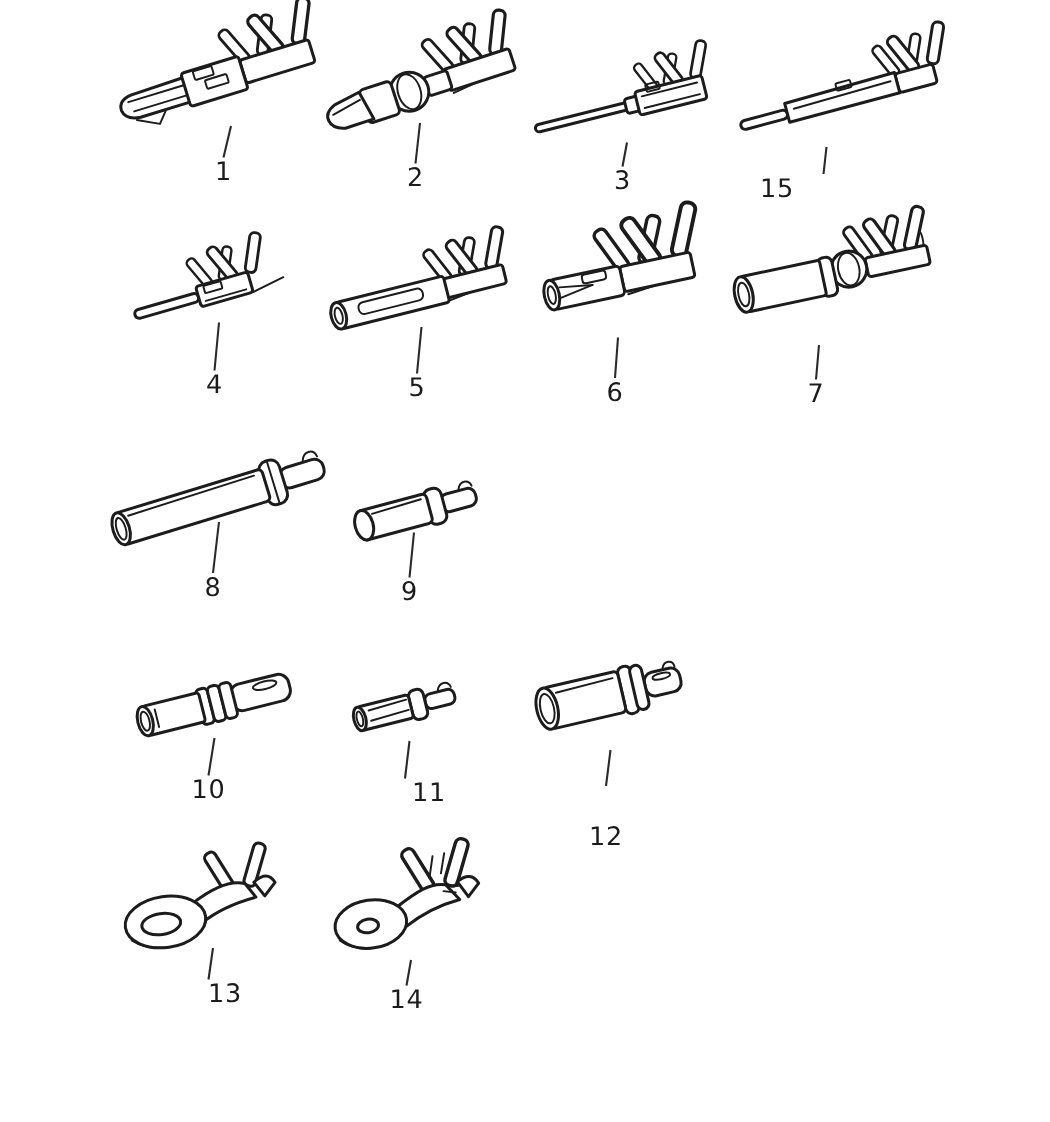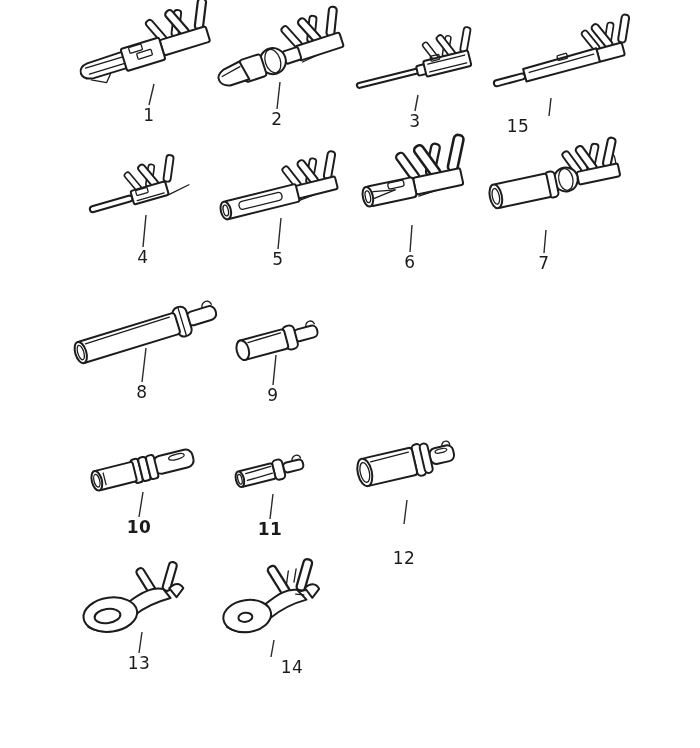--- a/index.html
+++ b/index.html
@@ -224,18 +224,18 @@
   <div class="num" style="left:149px; top:115px;">1</div>
   <div class="num" style="left:277px; top:119px;">2</div>
   <div class="num" style="left:415px; top:121px;">3</div>
   <div class="num" style="left:518px; top:126px;">15</div>
   <div class="num" style="left:143px; top:257px;">4</div>
   <div class="num" style="left:278px; top:259px;">5</div>
   <div class="num" style="left:410px; top:262px;">6</div>
   <div class="num" style="left:544px; top:263px;">7</div>
   <div class="num" style="left:142px; top:392px;">8</div>
   <div class="num" style="left:273px; top:395px;">9</div>
-  <div class="num" style="left:139px; top:527px;font-weight:bold;">10</div>
-  <div class="num" style="left:270px; top:529px;font-weight:bold;">11</div>
+  <div class="num" style="left:139px; top:527px;">10</div>
+  <div class="num" style="left:286px; top:529px;">11</div>
   <div class="num" style="left:404px; top:558px;">12</div>
-  <div class="num" style="left:139px; top:663px;">13</div>
-  <div class="num" style="left:271px; top:667px;margin-left:21px;">14</div>
+  <div class="num" style="left:150px; top:663px;">13</div>
+  <div class="num" style="left:271px; top:667px;">14</div>
 </div>
 
 </body></html>

